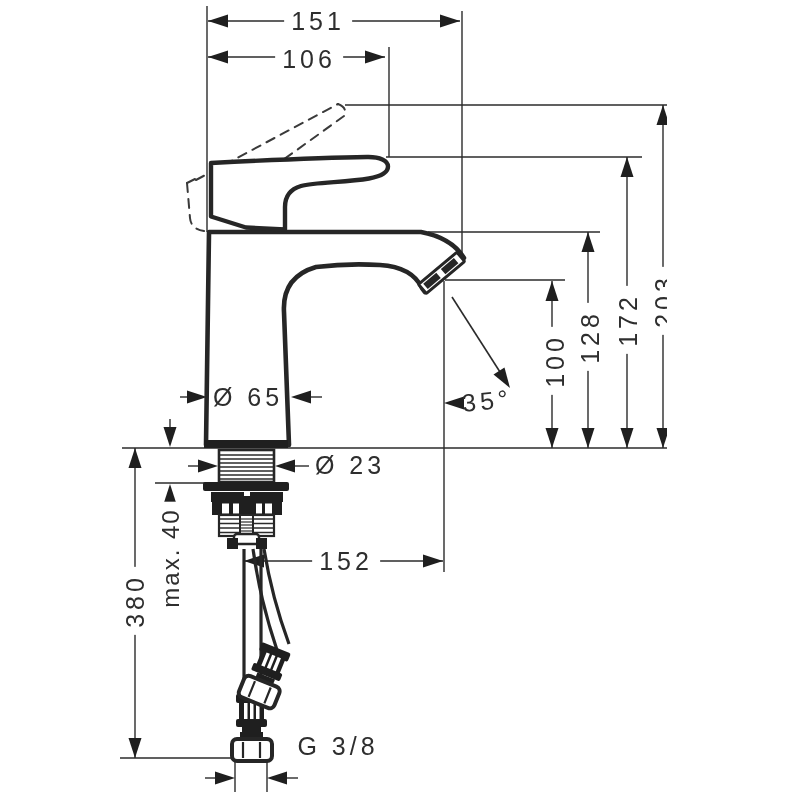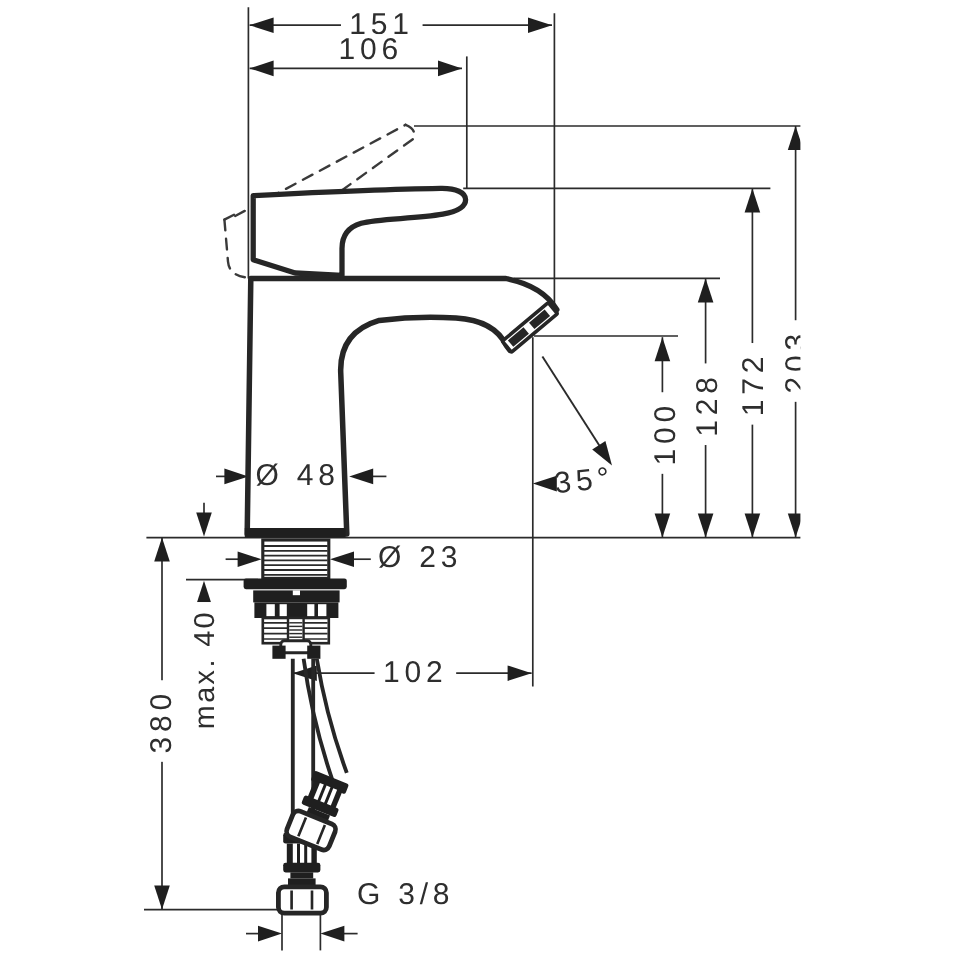--- a/index.html
+++ b/index.html
@@ -176,26 +176,26 @@
       <rect x="4" y="8" width="3.5" height="15" fill="#ffffff"></rect>
       <rect x="-16" y="22" width="31" height="8" rx="2" fill="#1f1f1f"></rect>
       <rect x="-9" y="30" width="19" height="6" fill="#1f1f1f"></rect>
       <rect x="-19" y="36" width="38" height="23" rx="5" fill="#ffffff" stroke="#262626" stroke-width="4"></rect>
       <path d="M-8,39 V56 M9,39 V56" stroke="#262626" stroke-width="2.2" fill="none"></path>
     </g>
   </g>
 </svg>
 
 <span class="lbl bg" style="left:318px;top:21px;">151</span>
-<span class="lbl bg" style="left:309px;top:42px;">106</span>
+<span class="lbl bg" style="left:309px;top:59px;">106</span>
 <span class="lbl bg rot" style="left:664px;top:301px;">203</span>
 <span class="lbl bg rot" style="left:628px;top:320px;">172</span>
 <span class="lbl bg rot" style="left:590px;top:337px;">128</span>
 <span class="lbl bg rot" style="left:555px;top:361px;">100</span>
-<span class="lbl" style="left:248px;top:397px;">Ø 48</span>
+<span class="lbl" style="left:248px;top:397px;">Ø 65</span>
 <span class="lbl" style="left:350px;top:465px;">Ø 23</span>
 <span class="lbl tilt" style="left:487px;top:401px;">35°</span>
-<span class="lbl bg" style="left:346px;top:561px;">102</span>
+<span class="lbl bg" style="left:346px;top:561px;">152</span>
 <span class="lbl bg rot small-ls" style="left:171px;top:558px;">max. 40</span>
 <span class="lbl bg rot" style="left:135px;top:601px;">380</span>
 <span class="lbl" style="left:338px;top:746px;">G 3/8</span>
 
 </div>
 
 </body></html>

